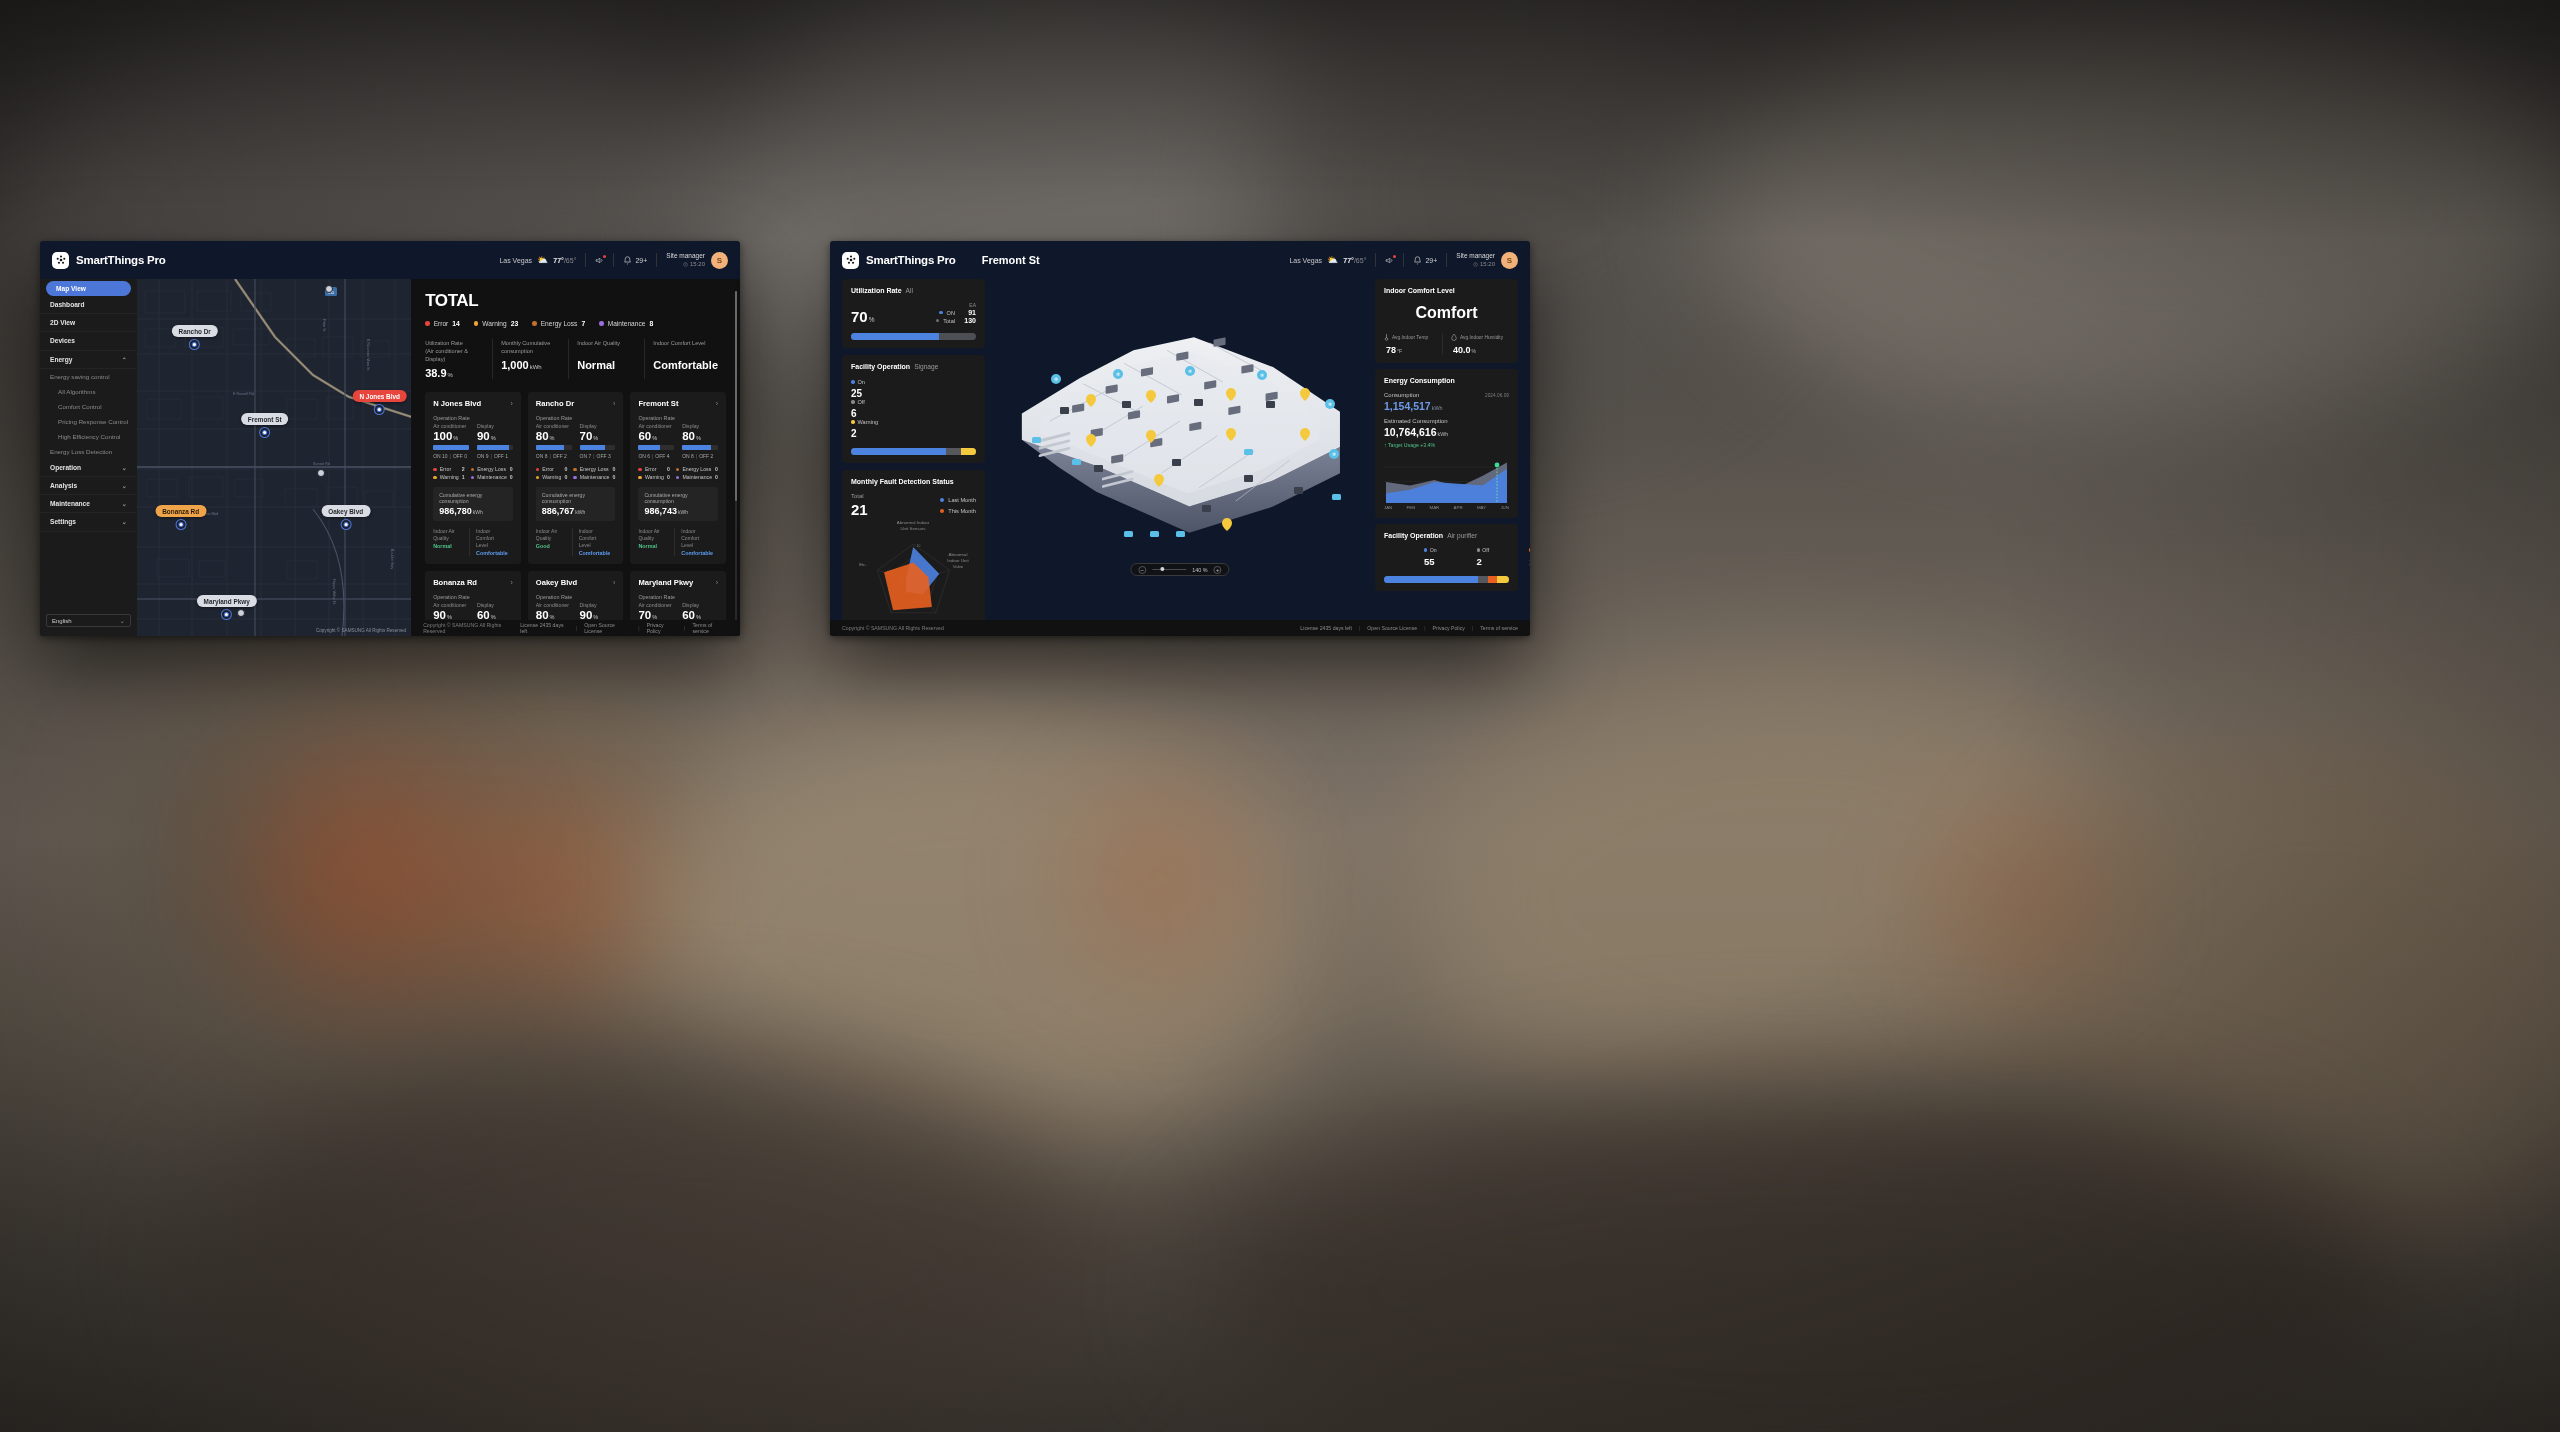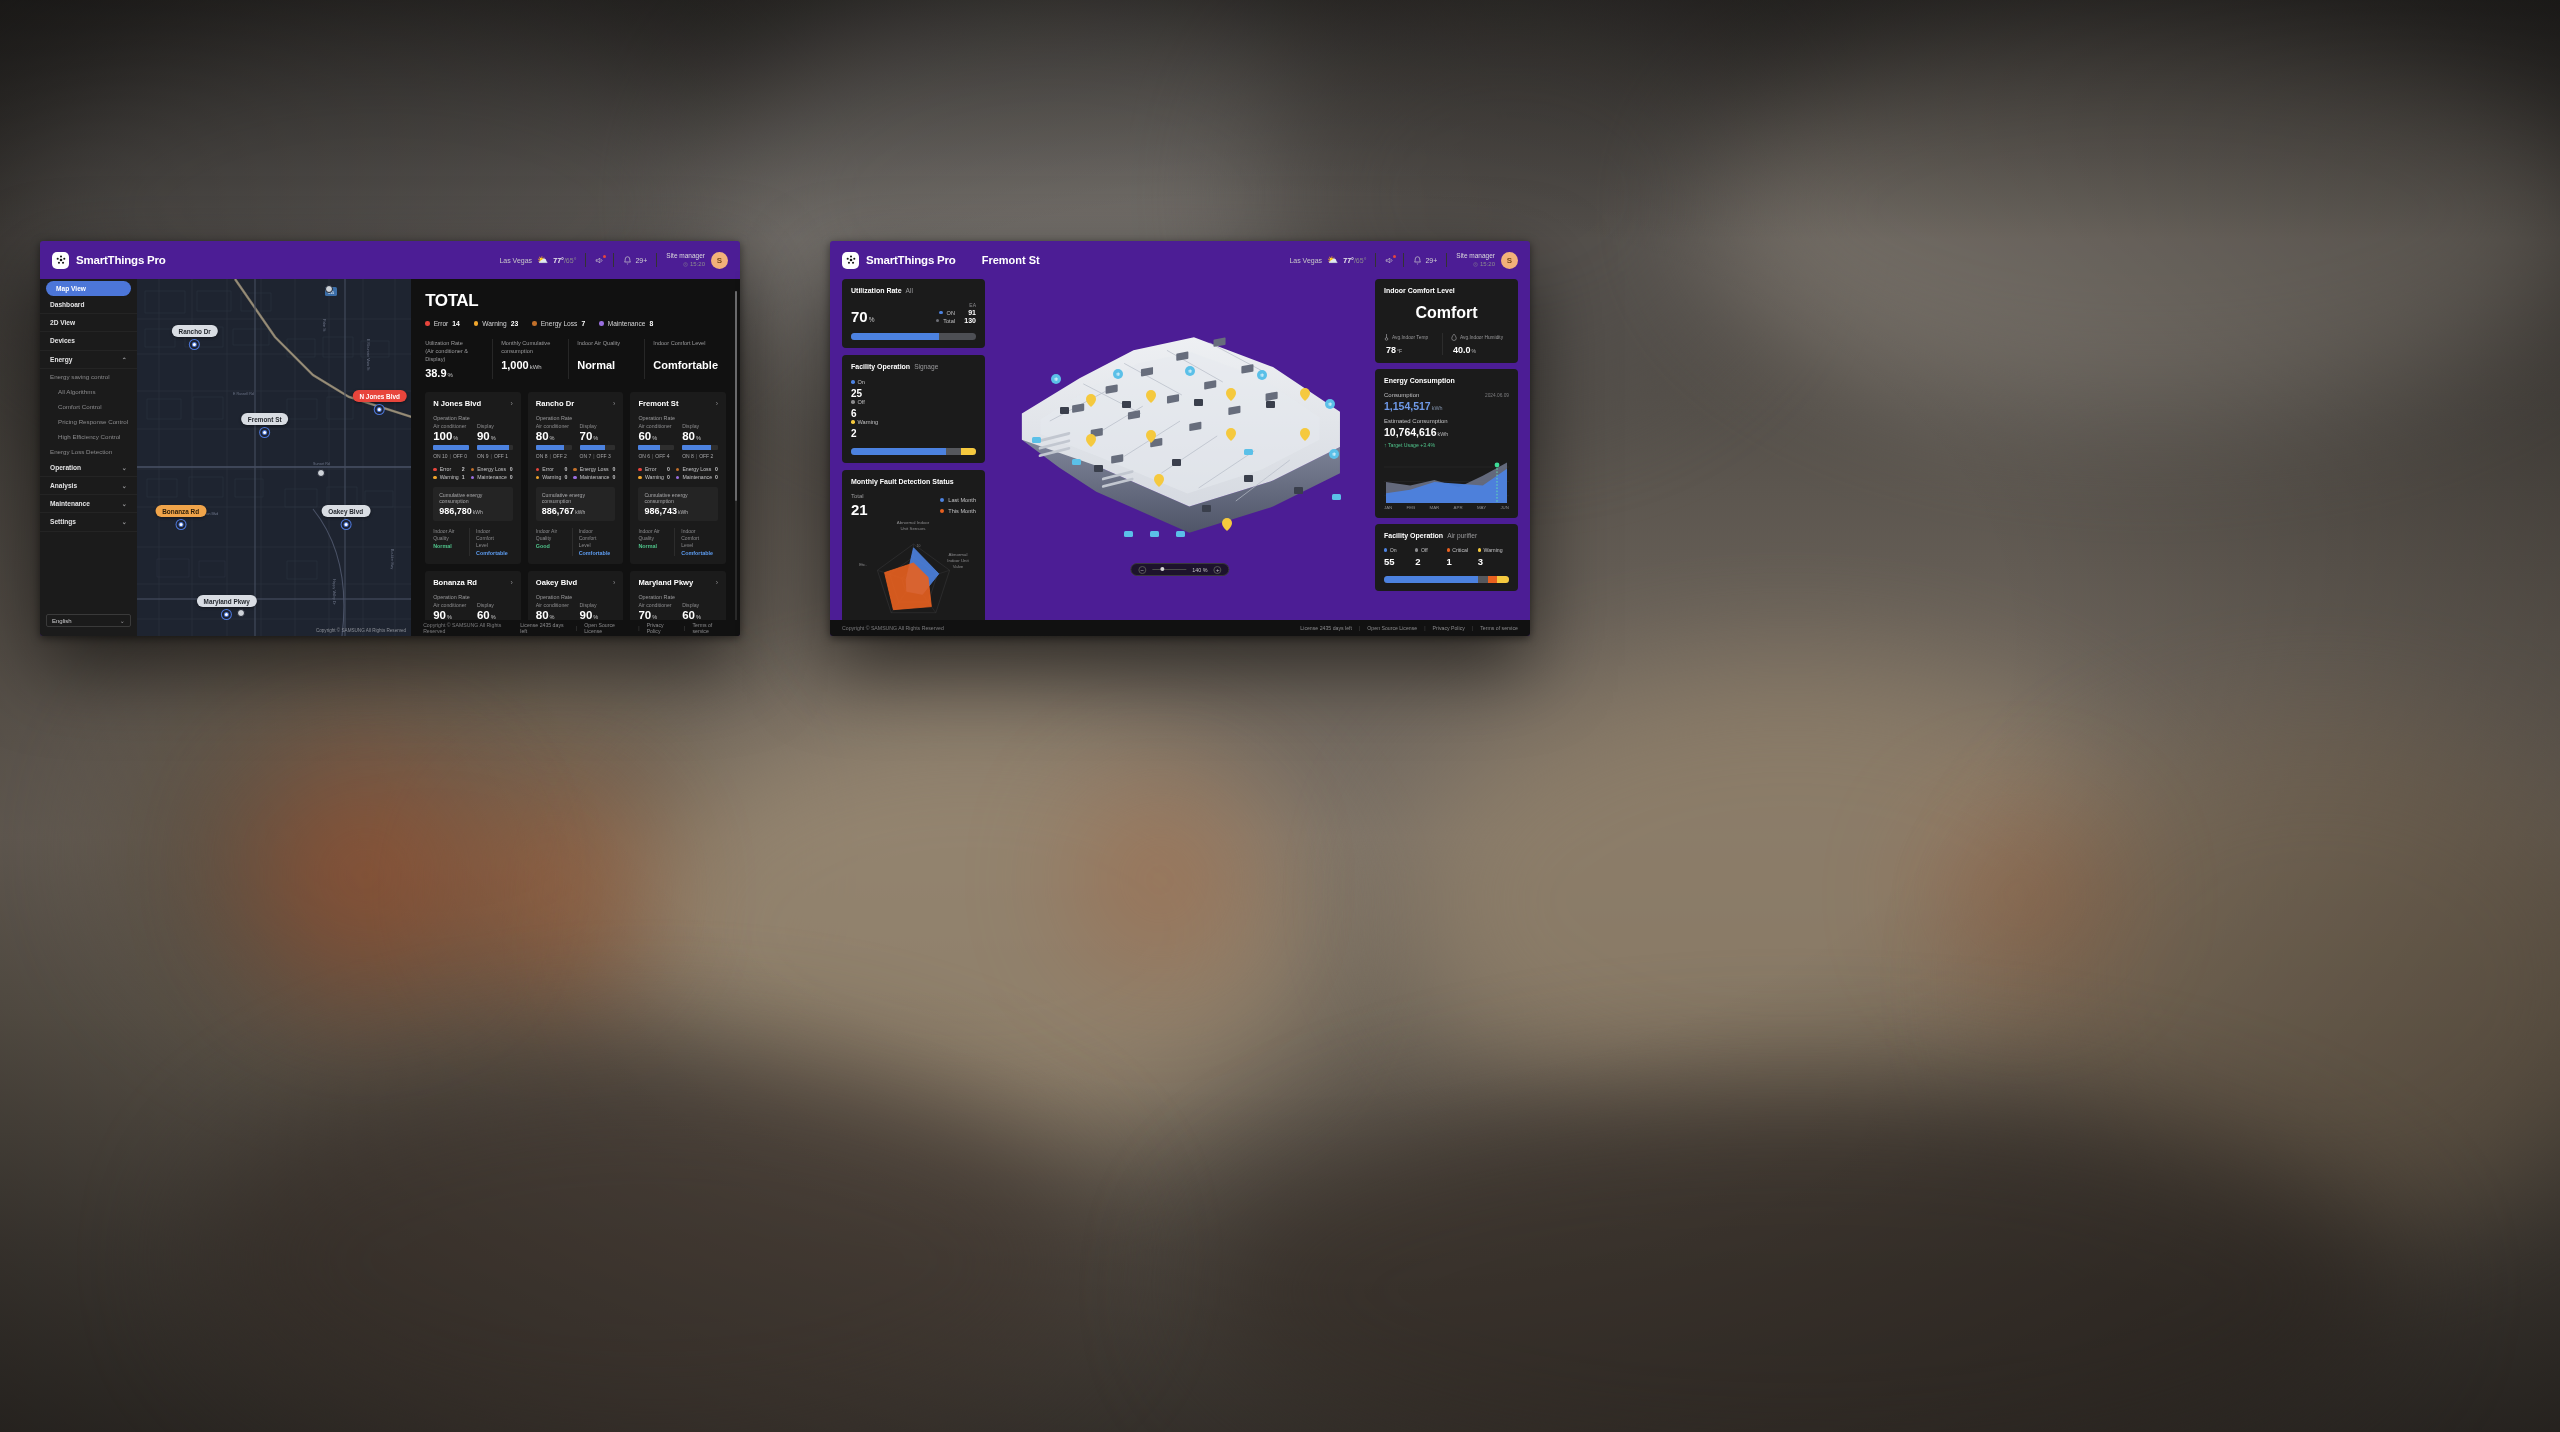--- a/index.html
+++ b/index.html
@@ -32,21 +32,21 @@
   .b11 { left: 250px; top: 760px; width: 230px; height: 230px; background: #b5562c; opacity: .55; }
   .b12 { left: 470px; top: 790px; width: 170px; height: 200px; background: #c2612f; opacity: .45; }
   .b13 { left: 1080px; top: 790px; width: 160px; height: 180px; background: #a9552b; opacity: .35; }
   .b14 { left: 1930px; top: 810px; width: 180px; height: 170px; background: #a8542a; opacity: .3; }
   .bg-vig { position: absolute; inset: 0; background: radial-gradient(ellipse at 50% 45%, rgba(0,0,0,0) 40%, rgba(0,0,0,.45) 100%); }
   .bg-dark-top { position: absolute; left:0; right:0; top:0; height: 240px; background: linear-gradient(180deg, rgba(25,23,21,.55), rgba(25,23,21,0)); }
 
   
   .win {
     position: absolute;
-    background: #4c1d95;
+    background: #0f172a;
     border-radius: 3px;
     box-shadow: 0 30px 80px rgba(0,0,0,.6), 0 2px 8px rgba(0,0,0,.5);
     overflow: hidden;
     color: #e9e9ea;
   }
   .win-left  { left: 40px;  top: 241px; width: 700px;  height: 395px; }
   .win-right { left: 830px; top: 241px; width: 700px;  height: 395px; }
 
   
   .topbar { height: 38px; display: flex; align-items: center; padding: 0 12px; }
@@ -246,21 +246,21 @@
   .ec-date { margin-left:auto; font-size: 4.8px; color:#7c7c7e; }
   .ec-val { font-size: 10.5px; font-weight:700; color:#6f9ae8; margin-top: 2px; }
   .ec-val small { font-size: 5.4px; font-weight:400; color:#7f8fa8; margin-left:1px; }
   .ec-val.white { color:#fff; }
   .ec-val.white small { color:#b9b9bb; }
   .ec-target { font-size: 5.2px; color:#4fc38a; margin-top: 4px; }
   .ec-chart { height: 48px; margin-top: 7px; position:relative; }
   .ec-months { display:flex; justify-content:space-between; font-size: 4.4px; color:#8b8b8d; margin-top: 2px; }
 
   .ap-legend { display:flex; margin-top: 8px; }
-  .ap-item { flex:1; }
+  .ap-item { flex:1;margin-left:40px; }
   .ap-lab { display:flex; align-items:center; gap:2.5px; font-size: 5.2px; color:#c2c2c4; }
   .ap-num { font-size: 9.5px; font-weight:700; color:#fff; margin-top: 3px; }
 
   
   .floor { position:absolute; inset: 0; display:flex; align-items:center; justify-content:center; }
   .zoomctl {
     position:absolute; left:50%; transform:translateX(-50%); bottom: 14px;
     height: 13px; min-width: 86px; border:1px solid #3a3a3a; border-radius: 8px;
     display:flex; align-items:center; gap: 6px; padding: 0 7px; font-size: 5.4px; color:#c2c2c4;
     background: rgba(17,17,17,.8);

